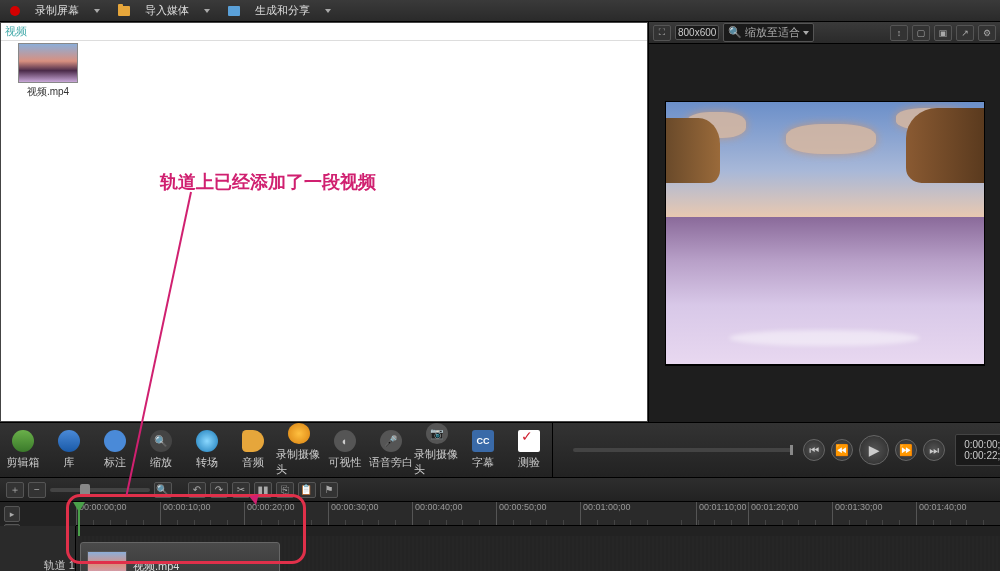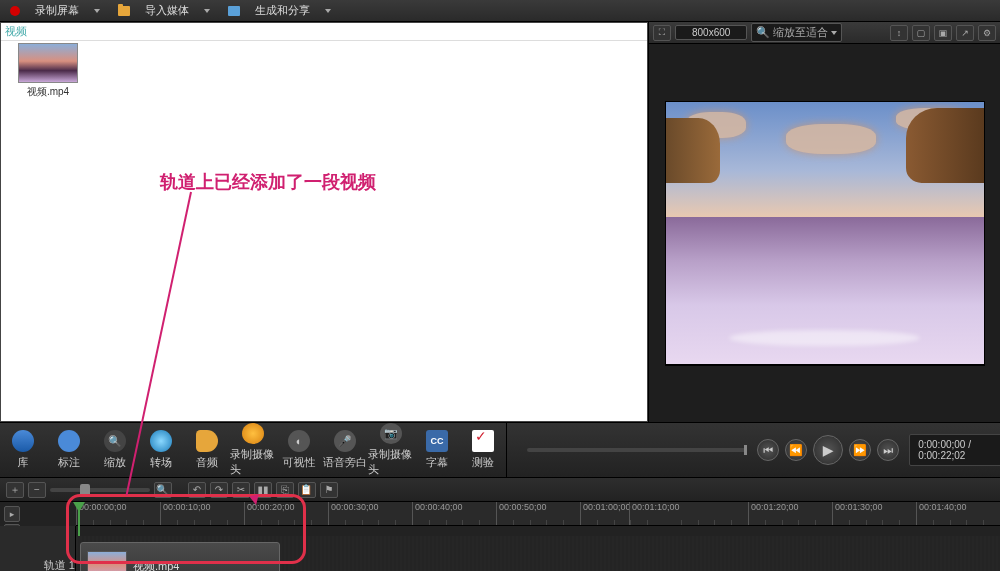--- a/index.html
+++ b/index.html
@@ -22,21 +22,21 @@
 .media-thumb{width:60px;height:40px;border:1px solid #888;background:linear-gradient(180deg,#8caed8 0%,#d89080 45%,#4b2b4a 70%,#c9a8d8 100%);margin:0 auto;}
 .media-label{color:#333;font-size:10px;margin-top:2px;}
 
 .annotation{position:absolute;top:170px;left:160px;color:#d02070;font-size:18px;font-weight:bold;z-index:50;}
 .anno-line{position:absolute;top:192px;left:190px;width:2px;height:310px;background:#d02070;transform-origin:top;transform:rotate(12deg);z-index:49;}
 .anno-arrow{position:absolute;top:495px;left:250px;width:0;height:0;border-left:5px solid transparent;border-right:5px solid transparent;border-top:10px solid #d02070;z-index:49;transform:rotate(-12deg);}
 
 .preview-panel{flex:1;background:#2a2a2a;display:flex;flex-direction:column;border-left:1px solid #000;}
 .preview-tools{height:22px;background:linear-gradient(#3a3a3a,#2a2a2a);display:flex;align-items:center;gap:4px;padding:0 4px;border-bottom:1px solid #000;}
 .pv-btn{width:18px;height:16px;background:#333;border:1px solid #555;border-radius:2px;display:flex;align-items:center;justify-content:center;color:#aaa;cursor:pointer;font-size:9px;}
-.pv-size{background:#1a1a1a;border:1px solid #555;color:#ccc;padding:1px 16px;border-radius:2px;font-size:10px;}
+.pv-size{background:#1a1a1a;border:1px solid #555;color:#ccc;padding:1px 2px;border-radius:2px;font-size:10px;}
 .pv-search{display:flex;align-items:center;gap:3px;background:#1a1a1a;border:1px solid #555;padding:1px 4px;border-radius:2px;color:#aaa;font-size:10px;}
 .preview-stage{flex:1;background:#1e1e1e;display:flex;align-items:center;justify-content:center;padding:10px;}
 .preview-video{width:320px;height:265px;background:#000;border:1px solid #000;position:relative;overflow:hidden;}
 .sky{height:44%;background:linear-gradient(180deg,#6b8fc9 0%,#a8b8d8 60%,#e8c8b0 100%);position:relative;}
 .cloud{position:absolute;background:#d8b8a0;border-radius:40%;opacity:0.85;box-shadow:0 0 8px #c89878;}
 .c1{width:60px;height:26px;top:10px;left:20px;}
 .c2{width:90px;height:30px;top:22px;left:120px;}
 .c3{width:70px;height:22px;top:6px;right:18px;}
 .land-l{position:absolute;bottom:30%;left:0;width:54px;height:65px;background:linear-gradient(90deg,#6a4a2a,#9a6a3a);border-radius:0 40% 20% 0;}
 .land-r{position:absolute;bottom:30%;right:0;width:78px;height:75px;background:linear-gradient(270deg,#5a3a1e,#8a5a32);border-radius:40% 0 0 20%;}
@@ -159,20 +159,24 @@
     </div>
   </div>
 </div>
 
 <div class="annotation">轨道上已经添加了一段视频</div>
 <div class="anno-line"></div>
 <div class="anno-arrow"></div>
 
 <div class="tool-strip">
   <div class="tool-left">
+    <div class="tool-item">
+        <div class="ti-icon ic-clip"></div>
+        <span>剪辑箱</span>
+      </div>
     <div class="tool-item">
         <div class="ti-icon ic-lib"></div>
         <span>库</span>
       </div>
     <div class="tool-item">
         <div class="ti-icon ic-note"></div>
         <span>标注</span>
       </div>
     <div class="tool-item">
         <div class="ti-icon ic-zoom">🔍</div>
@@ -277,21 +281,21 @@
       <div class="ruler-tick" style="left: 420px;">00:00:50;00</div>
       <div class="ruler-sub" style="left: 436.8px;"></div>
       <div class="ruler-sub" style="left: 453.6px;"></div>
       <div class="ruler-sub" style="left: 470.4px;"></div>
       <div class="ruler-sub" style="left: 487.2px;"></div>
       <div class="ruler-tick" style="left: 504px;">00:01:00;00</div>
       <div class="ruler-sub" style="left: 520.8px;"></div>
       <div class="ruler-sub" style="left: 537.6px;"></div>
       <div class="ruler-sub" style="left: 554.4px;"></div>
       <div class="ruler-sub" style="left: 571.2px;"></div>
-      <div class="ruler-tick" style="left: 553px;">00:01:10;00</div>
+      <div class="ruler-tick" style="left: 620px;">00:01:10;00</div>
       <div class="ruler-sub" style="left: 604.8px;"></div>
       <div class="ruler-sub" style="left: 621.6px;"></div>
       <div class="ruler-sub" style="left: 638.4px;"></div>
       <div class="ruler-sub" style="left: 655.2px;"></div>
       <div class="ruler-tick" style="left: 672px;">00:01:20;00</div>
       <div class="ruler-sub" style="left: 688.8px;"></div>
       <div class="ruler-sub" style="left: 705.6px;"></div>
       <div class="ruler-sub" style="left: 722.4px;"></div>
       <div class="ruler-sub" style="left: 739.2px;"></div>
       <div class="ruler-tick" style="left: 756px;">00:01:30;00</div>

